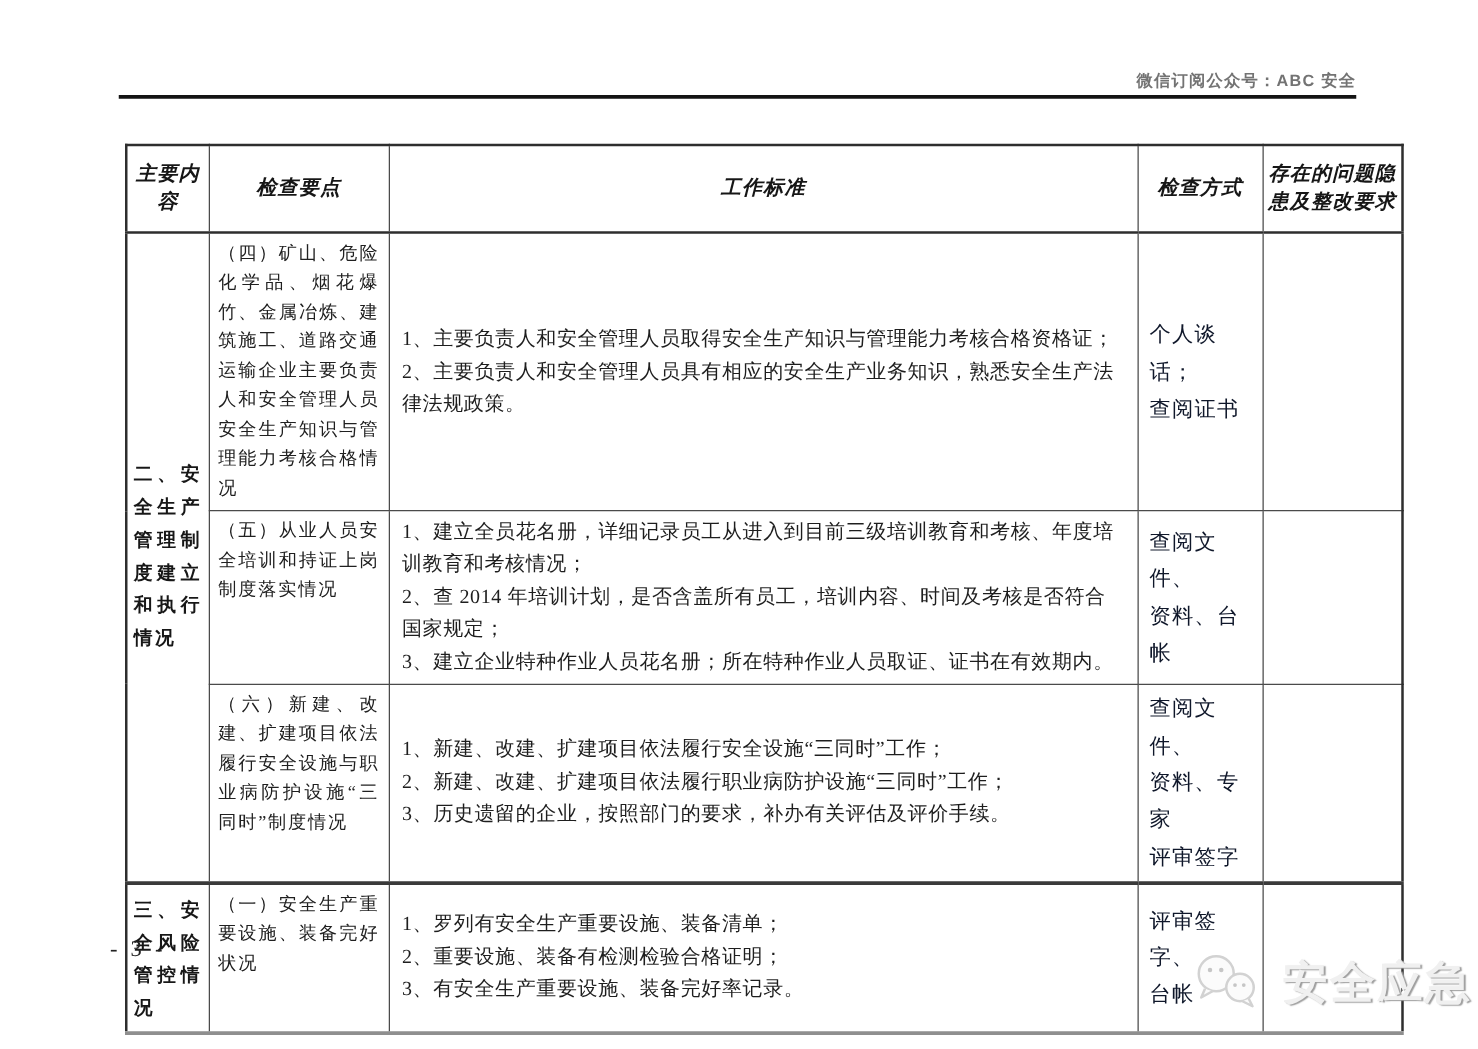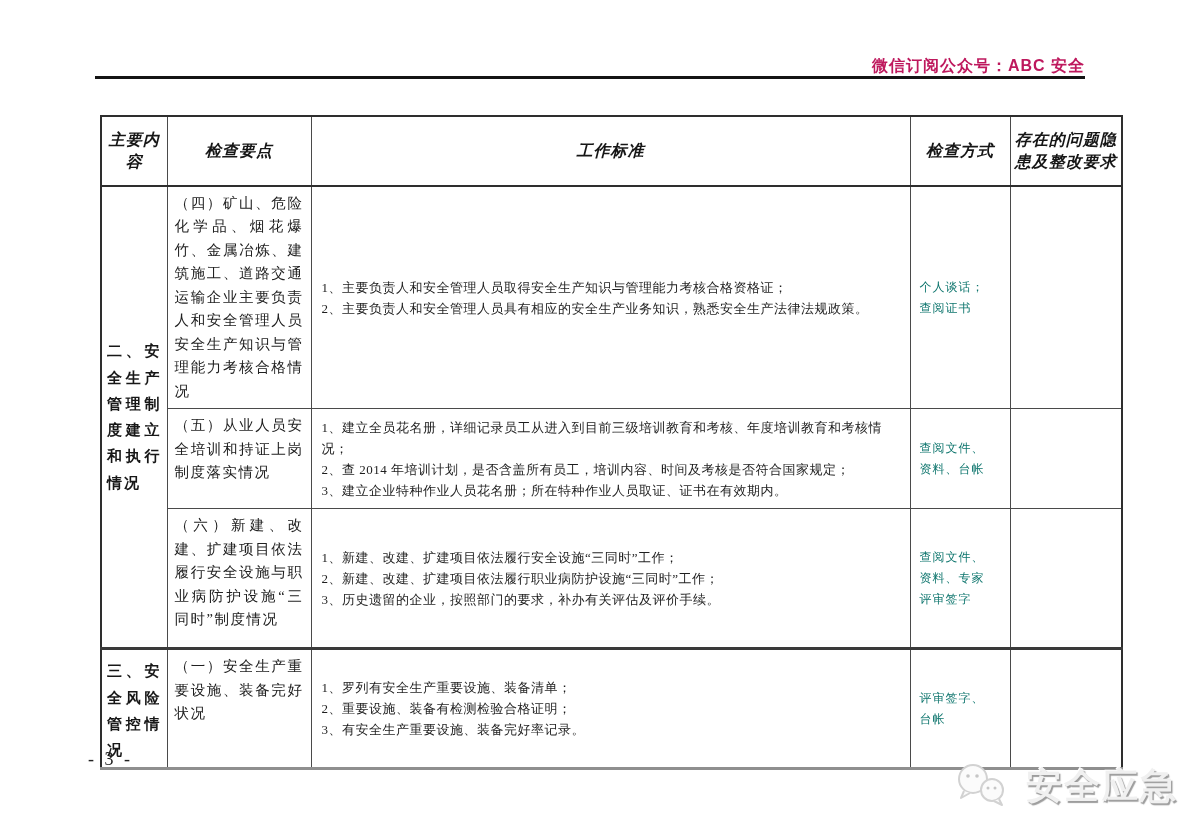--- a/index.html
+++ b/index.html
@@ -2,21 +2,21 @@
 <html><head>
 <meta charset="utf-8">
 <style>
   * { margin: 0; padding: 0; box-sizing: border-box; }
   html, body { width: 1182px; height: 839px; background: #ffffff; overflow: hidden; position: relative;
     font-family: "Liberation Serif", "DejaVu Serif", serif; color: #1c1c1c; }
 
   .header-note {
     position: absolute; top: 56px; left: 95px; width: 990px;
     text-align: right; font-family: "Liberation Sans", "DejaVu Sans", sans-serif;
-    font-weight: bold; font-size: 16px; color: #be185d; letter-spacing: 1px;
+    font-weight: bold; font-size: 13px; color: #737373; letter-spacing: 1px;
   }
   .header-rule {
     position: absolute; top: 76px; left: 95px; width: 990px; height: 3px; background: #141414;
   }
 
   table.doc-table {
     position: absolute; top: 115px; left: 100px; width: 1021px;
     border-collapse: collapse; table-layout: fixed;
     border: 2px solid #2e2e2e;
     border-bottom: 3px solid #8f8f8f;
@@ -42,27 +42,27 @@
   }
   td.cat-middle { vertical-align: middle; }
   td.cat-top { vertical-align: top; padding-top: 8px; }
 
   td.cell-point {
     vertical-align: top; font-size: 14.5px; line-height: 1.62;
     text-align: justify; letter-spacing: 1.5px;
     padding: 5px 7px; color: #202020;
   }
   td.cell-standard {
-    vertical-align: middle; font-size: 13px; line-height: 1.62;
+    vertical-align: middle; font-size: 16px; line-height: 1.62;
     padding: 4px 12px 4px 10px; white-space: pre-line; color: #1e1e1e;
     letter-spacing: 0.5px;
   }
   td.cell-method {
-    vertical-align: middle; font-size: 12px; line-height: 1.75;
-    padding: 4px 9px; white-space: pre-line; color: #0f766e; letter-spacing: 1px;
+    vertical-align: middle; font-size: 17px; line-height: 1.75;
+    padding: 4px 9px; white-space: pre-line; color: #0f172a; letter-spacing: 1px;
   }
   td.cell-issues { vertical-align: top; }
 
   tr.section-divider td { border-top: 3px solid #3a3a3a; }
 
   .page-number {
     position: absolute; left: 88px; top: 749px;
     font-size: 18px; letter-spacing: 3px; color: #222;
   }
 

